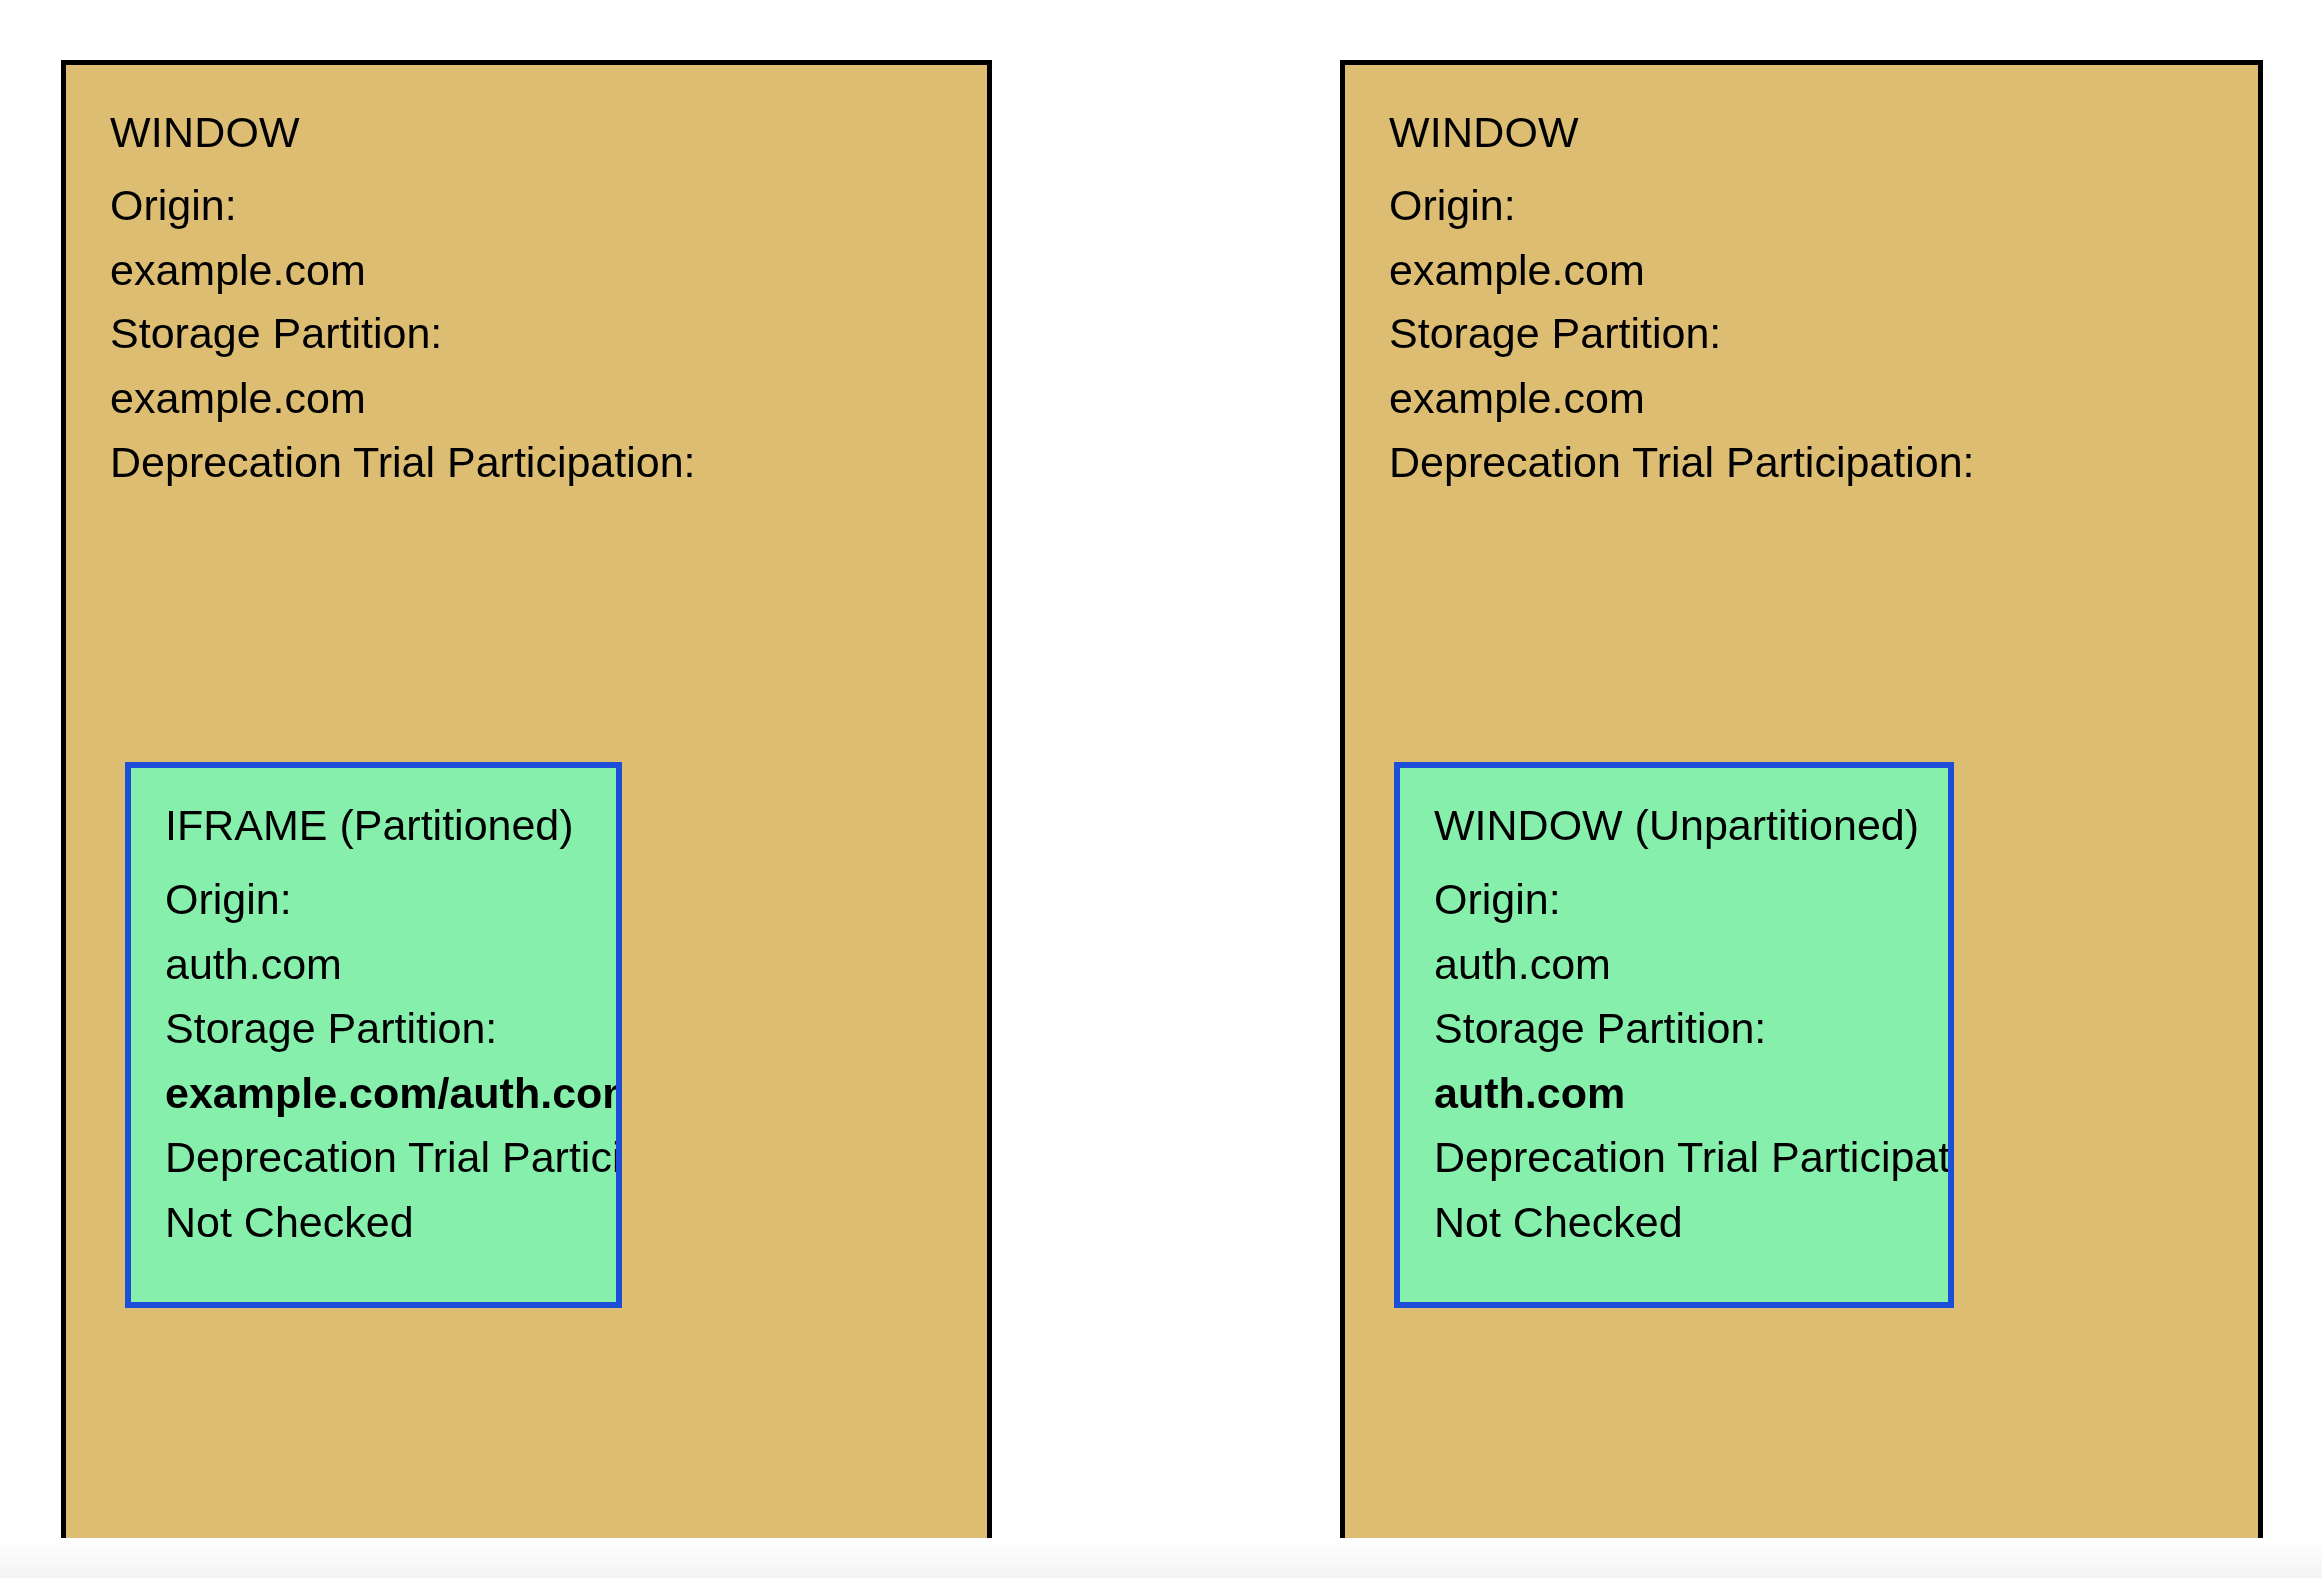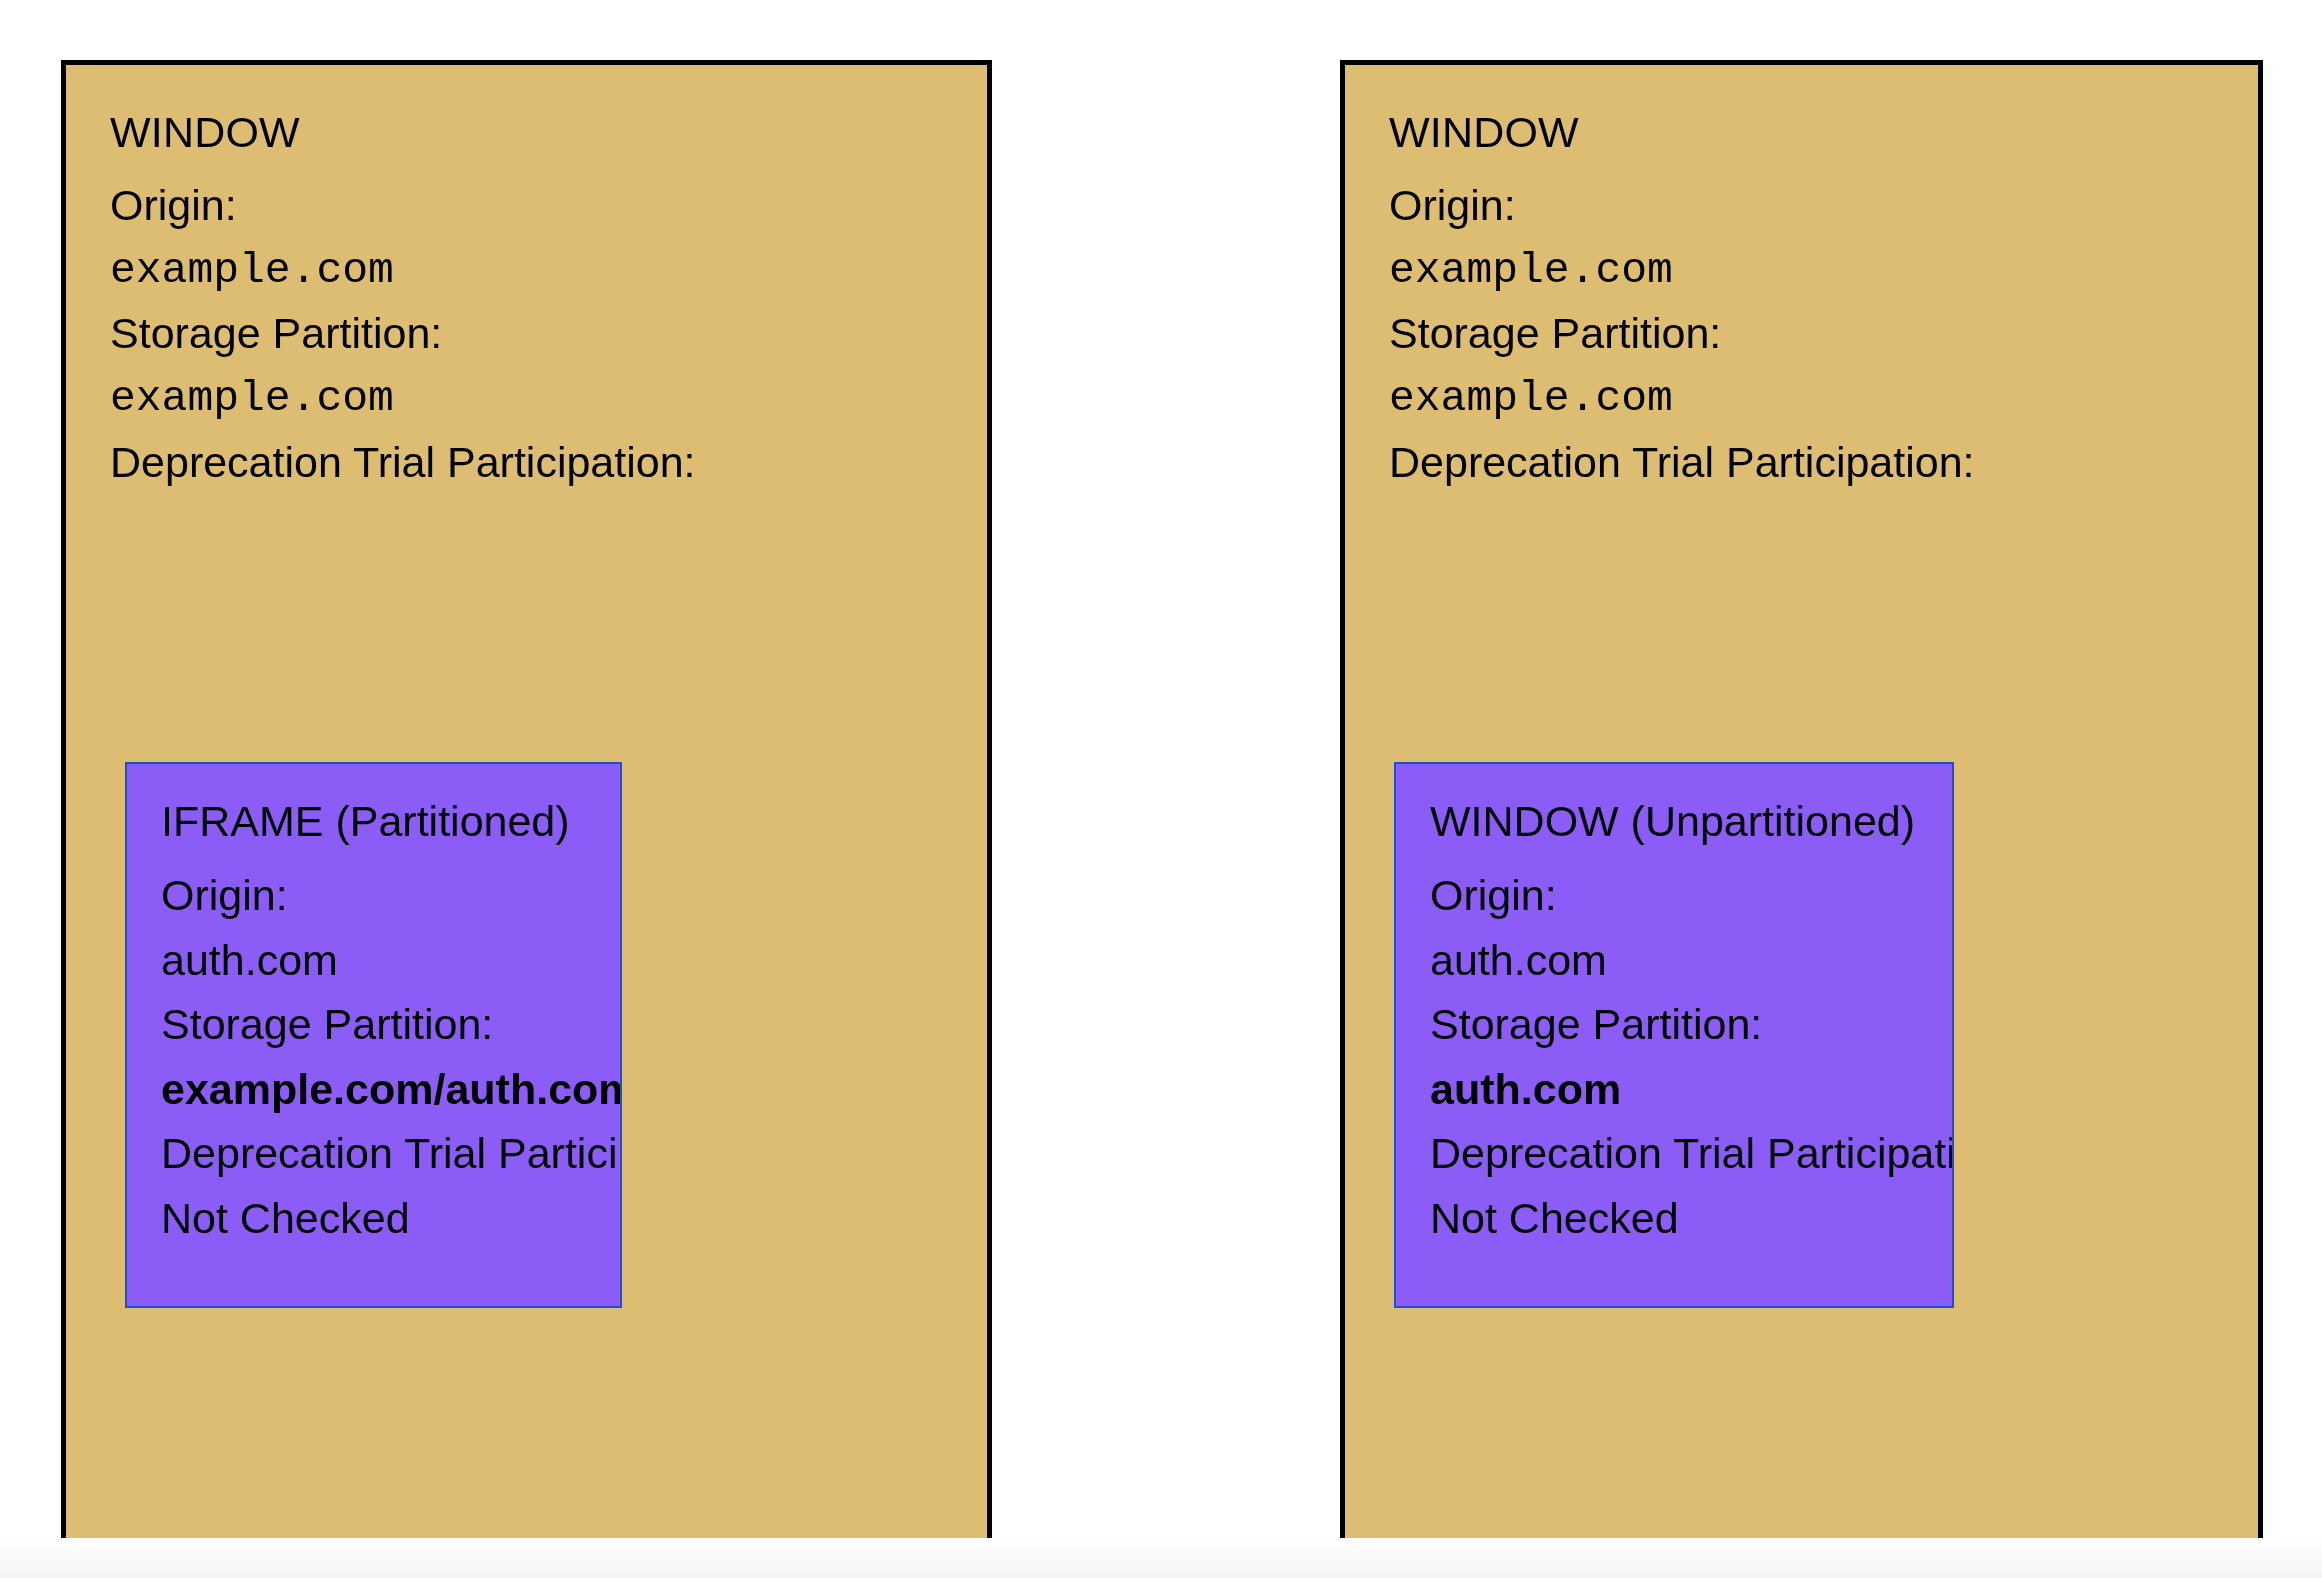--- a/index.html
+++ b/index.html
@@ -53,33 +53,33 @@
   }
 
   .field {
     position: absolute;
     left: 44px;
     font-size: 43px;
     line-height: 65px;
     white-space: nowrap;
   }
   .field .label { display: block; font-weight: normal; }
-  .field .value { display: block; font-weight: normal; font-family: Liberation Mono, monospace; }
+  .field .value { display: block; font-weight: normal; }
   .field .value.bold { font-weight: bold; }
 
   .w-origin    { top: 108px; }
   .w-storage   { top: 236px; }
   .w-trial     { top: 365px; }
 
   
   .iframe-box {
     position: absolute;
     box-sizing: border-box;
-    background: #8b5cf6;
-    border: 2px solid #1d4ed8;
+    background: #86efac;
+    border: 6px solid #1d4ed8;
     overflow: hidden;
   }
   .iframe-box.left  { left: 59px; top: 697px; width: 497px;  height: 546px; }
   .iframe-box.right { left: 49px; top: 697px; width: 560px;  height: 546px; }
 
   .if-inner { position: relative; width: 100%; height: 100%; }
 
   .if-title {
     position: absolute;
     left: 34px;

